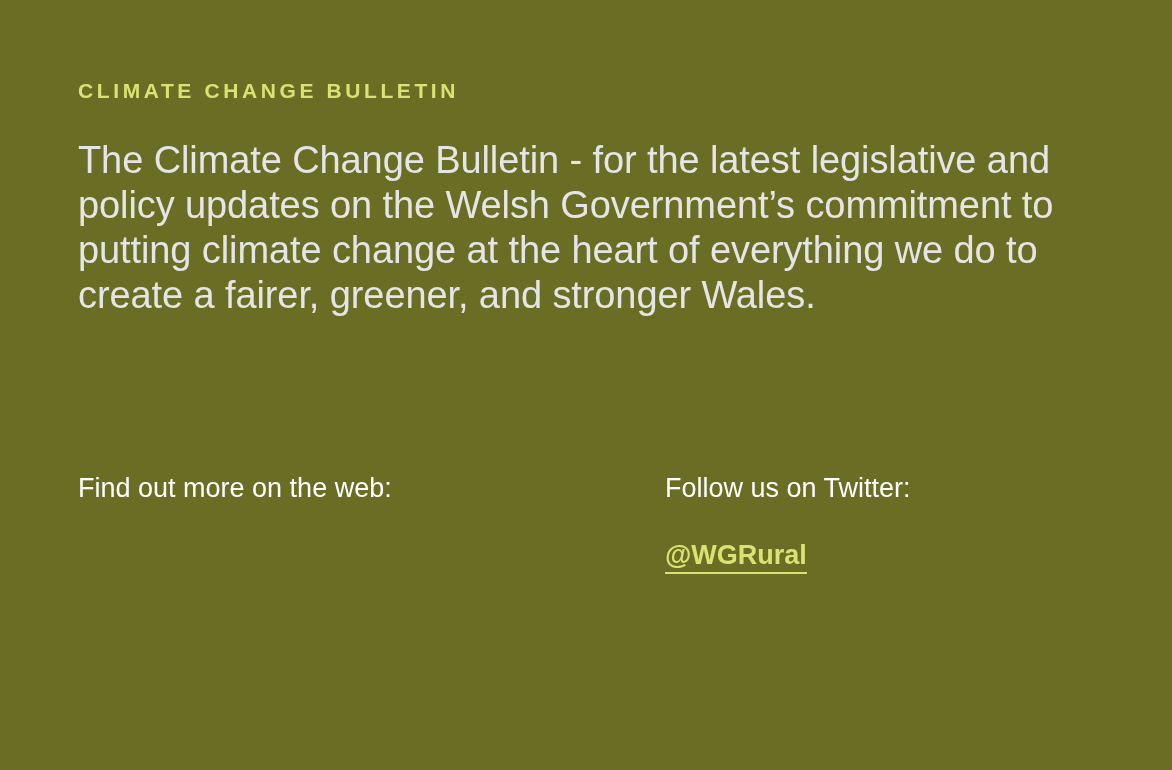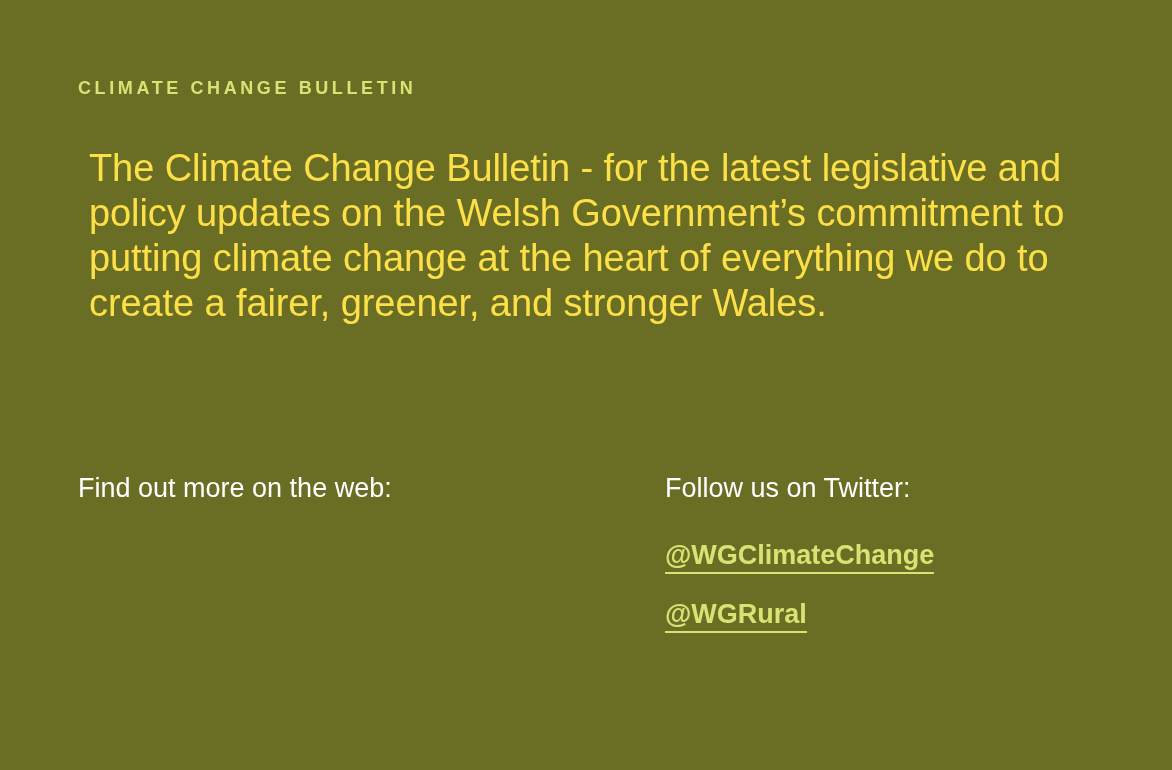--- a/index.html
+++ b/index.html
@@ -30,32 +30,32 @@
     left: 78px;
     top: 0;
     width: 1020px;
   }
 
   
   .eyebrow {
     margin: 0;
     padding-top: 79px;
     color: #dbe274;
-    font-size: 18px;
+    font-size: 21px;
     font-weight: bold;
     letter-spacing: 3.6px;
     line-height: 1.1;
     white-space: nowrap;
   }
 
   
   .lead {
-    margin: 11px;
+    margin: 0;
     padding-top: 36px;
-    color: #fde047;
+    color: #e5e5e5;
     font-size: 38px;
     font-weight: normal;
     line-height: 45px;
     letter-spacing: -0.1px;
   }
 
   
   .footer-columns {
     position: absolute;
     left: 78px;
@@ -121,19 +121,18 @@
   </div>
 
   <div class="footer-columns">
 
     <div class="footer-col footer-col-web">
       <div class="footer-label">Find out more on the web:</div>
     </div>
 
     <div class="footer-col footer-col-social">
       <div class="footer-label">Follow us on Twitter:</div>
-      <a class="footer-link">@WGClimateChange</a>
       <a class="footer-link">@WGRural</a>
     </div>
 
   </div>
 
 </div>
 
 </body></html>

